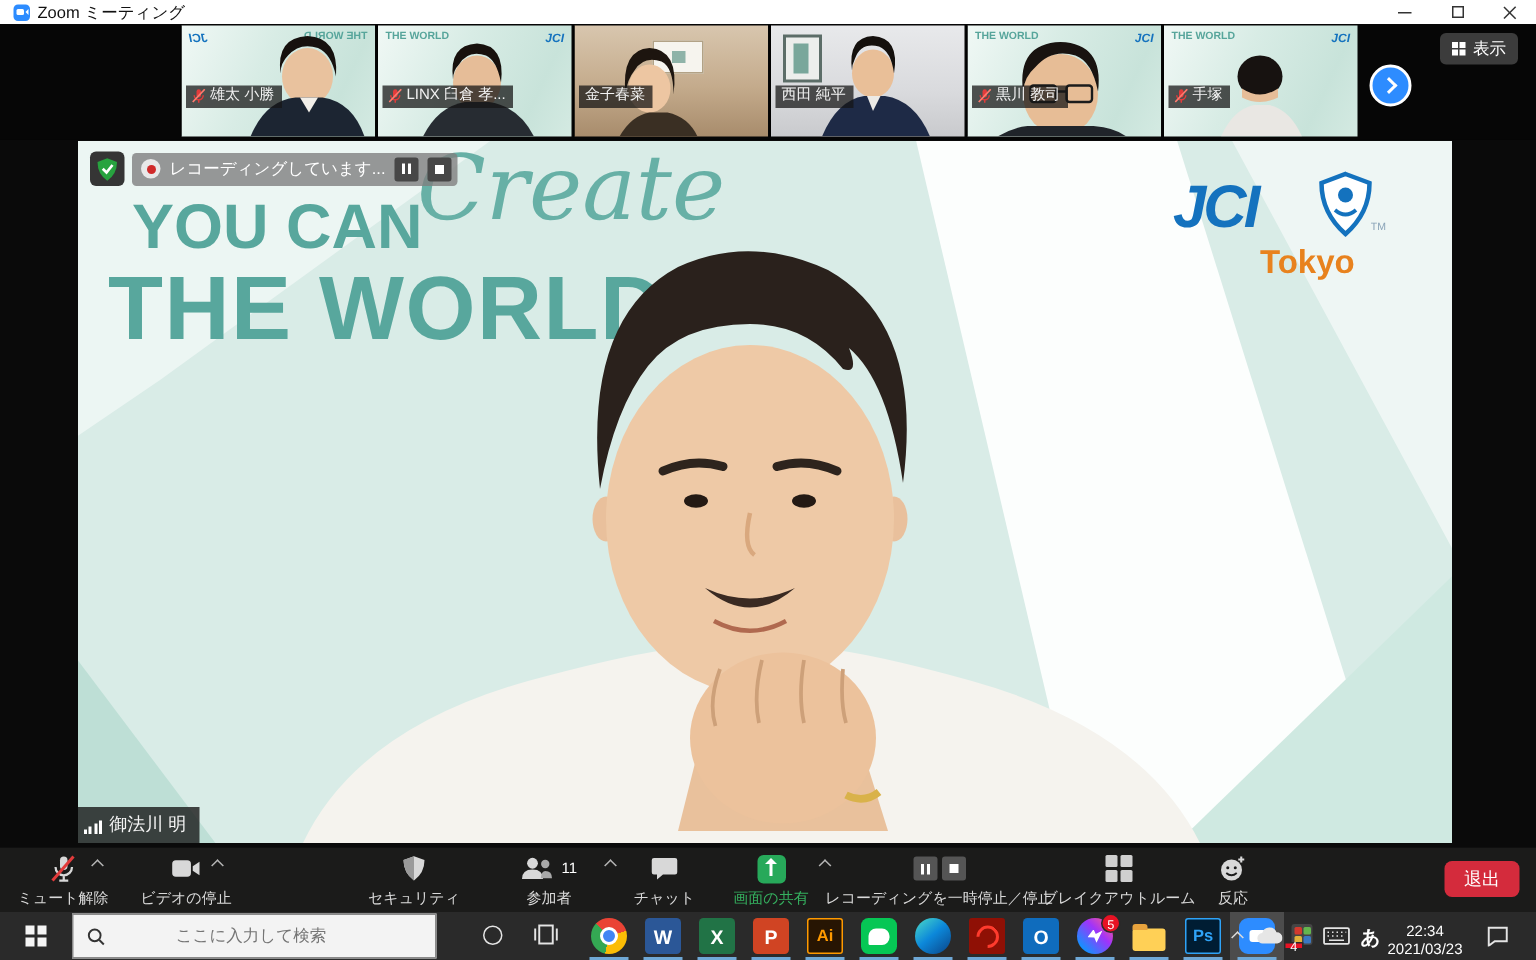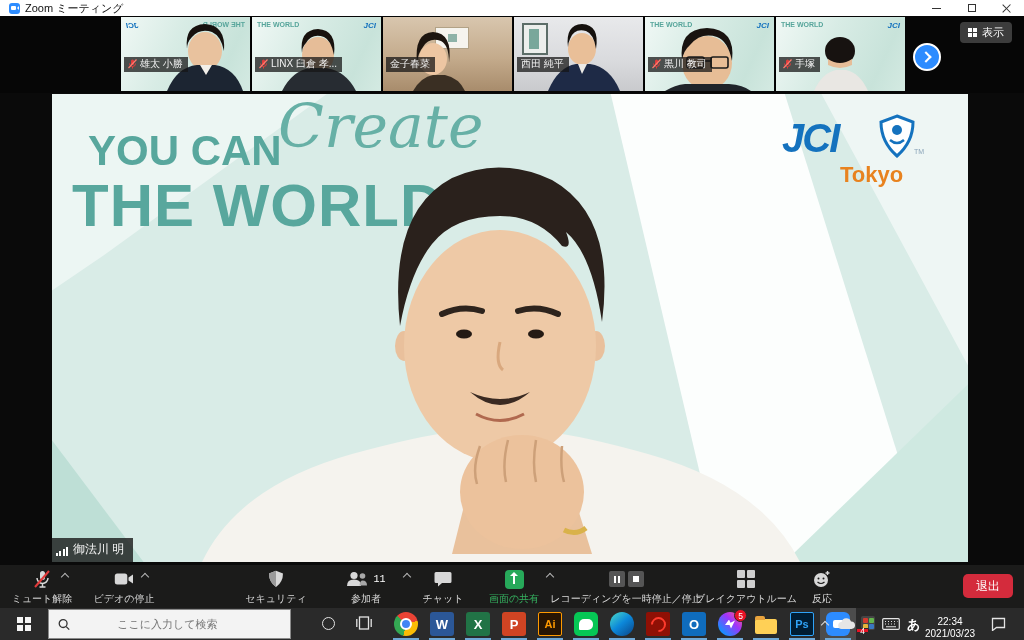--- a/index.html
+++ b/index.html
@@ -74,21 +74,21 @@
   .nametag { position:absolute; left:0; bottom:0; background:rgba(24,24,24,.8); color:#f5f5f5; font-size:12px; display:flex; align-items:flex-end; gap:5px; padding:3px 9px 4px 4px; }
   .sigbars { display:flex; align-items:flex-end; gap:1.3px; padding-bottom:2px; }
   .sigbars i { width:2px; background:#fff; display:block; }
 
   
   .zoombar { position:absolute; top:565px; left:0; right:0; height:43px; background:#1b1b1a; z-index:25; }
   .tbitem { position:absolute; top:4px; height:37px; display:flex; flex-direction:column; align-items:center; justify-content:space-between; color:#d9d9d9; font-size:10px; white-space:nowrap; }
   .tbicon { height:20px; display:flex; align-items:center; justify-content:center; gap:3px; }
   .chev { position:absolute; width:6px; height:6px; border-left:1.5px solid #b5b5b5; border-top:1.5px solid #b5b5b5; transform:rotate(45deg); top:9px; }
   .green-label { color:#35b05f !important; }
-  .count { font-size:10px; color:#fff; margin-left:2px;font-family:Liberation Mono, monospace; }
+  .count { font-size:10px; color:#fff; margin-left:2px; }
   .share-ic { width:19px; height:19px; background:#27a95a; border-radius:4px; display:flex; align-items:center; justify-content:center; }
   .up-arrow { position:relative; width:2.5px; height:8px; background:#fff; margin-top:2px; }
   .up-arrow::before { content:""; position:absolute; top:-4px; left:-2.7px; border-left:4px solid transparent; border-right:4px solid transparent; border-bottom:4.5px solid #fff; }
   .grid4 { display:grid; grid-template-columns:8px 8px; grid-gap:1.6px; }
   .grid4 span { width:8px; height:8px; background:#cfcfcf; border-radius:1px; }
   .leave-btn { position:absolute; top:9px; left:963px; width:50px; height:24px; background:#d42b3c; color:#fff; font-size:12px; border-radius:5px; display:flex; align-items:center; justify-content:center; }
 
   
   .taskbar { position:absolute; top:608px; left:0; right:0; height:32px; background:#2a2a2a; z-index:40; }
   .start { position:absolute; left:0; top:0; width:48px; height:32px; display:flex; align-items:center; justify-content:center; }
@@ -323,20 +323,41 @@
         <ellipse cx="484" cy="240" rx="8" ry="4.5" fill="#241a14"></ellipse>
         <path d="M448,248 Q443,270 451,276" stroke="#d9a87e" stroke-width="3" fill="none"></path>
         <path d="M418,298 Q448,312 478,298 Q448,324 418,298 Z" fill="#3a2a22"></path>
         <path d="M424,320 Q448,333 472,320" stroke="#b0694f" stroke-width="3" fill="none"></path>
         <path d="M400,460 L416,396 Q470,380 520,396 L540,460 Z" fill="#e9c19c"></path>
         <ellipse cx="470" cy="398" rx="62" ry="57" fill="#ecc29c"></ellipse>
         <path d="M428,352 q-8,22 -3,38 M456,346 q-6,24 -2,42 M484,346 q-4,24 0,42 M510,352 q-2,22 2,36" stroke="#cda079" stroke-width="2.5" fill="none"></path>
         <path d="M512,436 q12,6 22,-2" stroke="#d9b24a" stroke-width="5" fill="none"></path>
       </svg>
 
+      <div class="recbar">
+        <div class="shield-btn">
+          <svg width="15" height="16" viewBox="0 0 15 16">
+            <path d="M7.5,0.5 L14,3 Q14,11 7.5,15.5 Q1,11 1,3 Z" fill="#27a33f"></path>
+            <path d="M4.5,7.5 L7,10 L11,5" stroke="#fff" stroke-width="1.8" fill="none"></path>
+          </svg>
+        </div>
+        <div class="rec-pill">
+          <span class="rec-dot">
+              <i></i>
+            </span>
+          <span>レコーディングしています...</span>
+          <span class="rec-btn">
+              <span class="bar-v"></span>
+              <span class="bar-v"></span>
+            </span>
+          <span class="rec-btn">
+              <span class="sq-s"></span>
+            </span>
+        </div>
+      </div>
 
       <div class="nametag">
         <span class="sigbars">
           <i style="height:3px"></i>
             <i style="height:5px"></i>
             <i style="height:7px"></i>
             <i style="height:9px"></i>
         </span>
         <span>御法川 明</span>
       </div>

